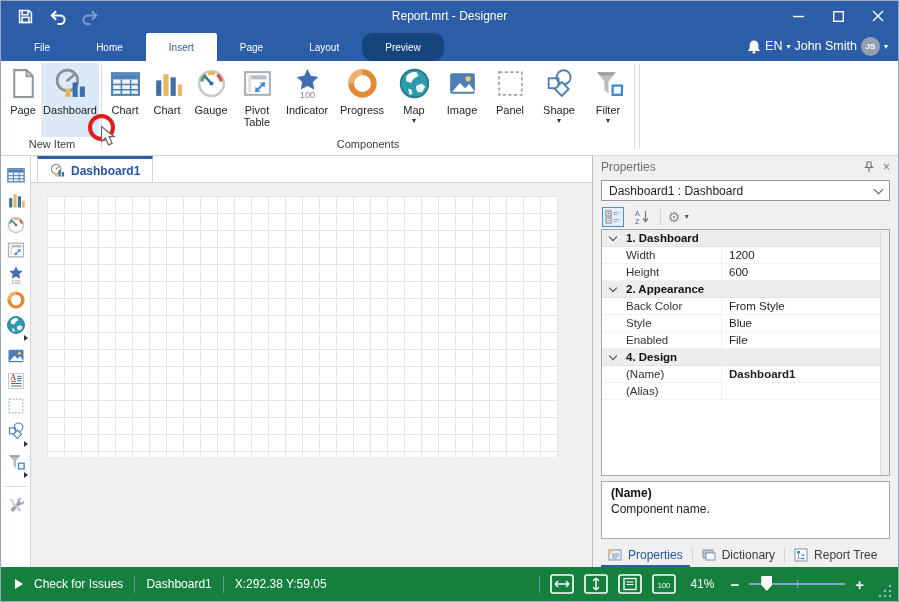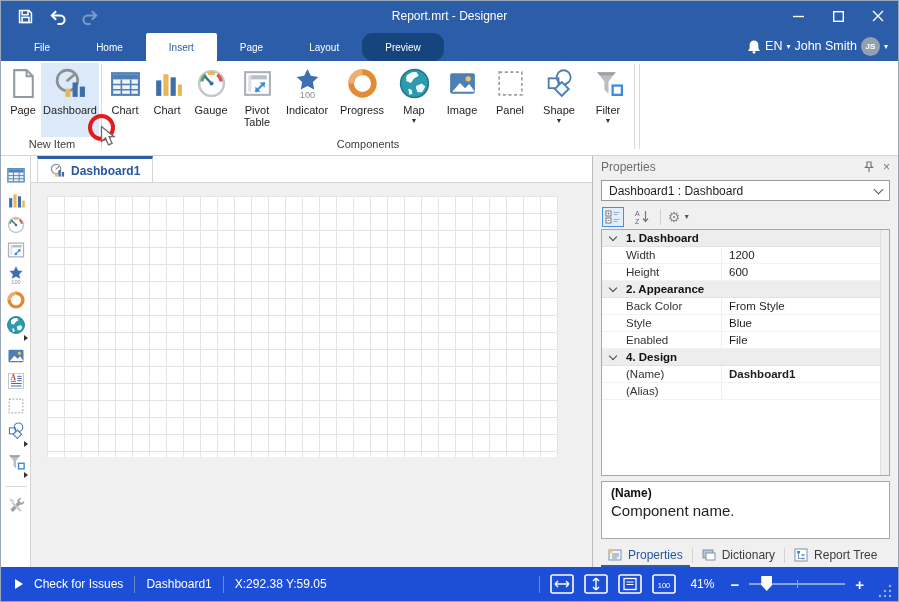--- a/index.html
+++ b/index.html
@@ -79,31 +79,31 @@
   .cat { height:17px; background:#ededed; display:flex; align-items:center; font-weight:bold; color:#111; font-size:11.5px; border-bottom:1px solid #e2e2e2; }
   .cat .cchev { width:6px; height:6px; border-right:1.5px solid #444; border-bottom:1.5px solid #444; transform:rotate(45deg); margin:-2px 0 0 8px; }
   .cat span { margin-left:10px; }
   .prow { height:17px; display:flex; border-bottom:1px solid #f2f2f2; font-size:11.5px; }
   .pname { width:120px; padding-left:24px; color:#333; display:flex; align-items:center; border-right:1px solid #efefef; }
   .pval { flex:1; padding-left:7px; color:#1e1e1e; display:flex; align-items:center; }
   .pval.bold { font-weight:bold; }
 
   .p-desc { height:58px; margin:5px 8px 4px; background:#fff; border:1px solid #a8a8a8; padding:4px 9px; flex:0 0 auto; }
   .p-desc .dt { font-weight:bold; color:#111; font-size:12px; }
-  .p-desc .dd { color:#222; font-size:15px; margin-top:2px; }
+  .p-desc .dd { color:#222; font-size:12px; margin-top:2px; }
 
   .p-tabs { height:24px; display:flex; align-items:center; padding-left:6px; flex:0 0 auto; }
   .ptab { height:100%; display:flex; align-items:center; gap:6px; padding:0 9px; font-size:12px; color:#3c3c3c; position:relative; }
   .ptab svg { width:14px; height:14px; }
   .ptab.active { color:#2456a4; }
   .ptab.active::after { content:""; position:absolute; left:2px; right:2px; bottom:0; height:2px; background:#2b5da8; }
   .ptsep { width:1px; height:15px; background:#d4d4d4; }
 
   
-  .statusbar { height:34px; background:#1d4ed8; display:flex; align-items:center; color:#fff; font-size:12px; position:relative; flex:0 0 auto; padding-left:14px; gap:11px; }
+  .statusbar { height:34px; background:#15803d; display:flex; align-items:center; color:#fff; font-size:12px; position:relative; flex:0 0 auto; padding-left:14px; gap:11px; }
   .play { width:0; height:0; border-left:8px solid #fff; border-top:5px solid transparent; border-bottom:5px solid transparent; }
   .ssep { width:1px; height:17px; background:#6b8cc0; }
   .sb-right { position:absolute; right:6px; top:0; height:100%; display:flex; align-items:center; gap:10px; }
   .zicon { width:24px; height:20px; }
   .zoomtrack { position:relative; width:96px; height:2px; background:#8aa6cf; }
   .zoomthumb { position:absolute; left:12px; top:-7px; width:11px; height:15px; background:#fff; clip-path:polygon(0 0,100% 0,100% 60%,50% 100%,0 60%); }
   .zoomtick { position:absolute; left:48px; top:-3px; width:1px; height:8px; background:#8aa6cf; }
   .zbtn { color:#fff; font-size:15px; line-height:15px; font-weight:bold; }
   .grip { margin-left:4px; align-self:flex-end; margin-bottom:3px; }
   .hidden-defs { position:absolute; width:0; height:0; overflow:hidden; }

